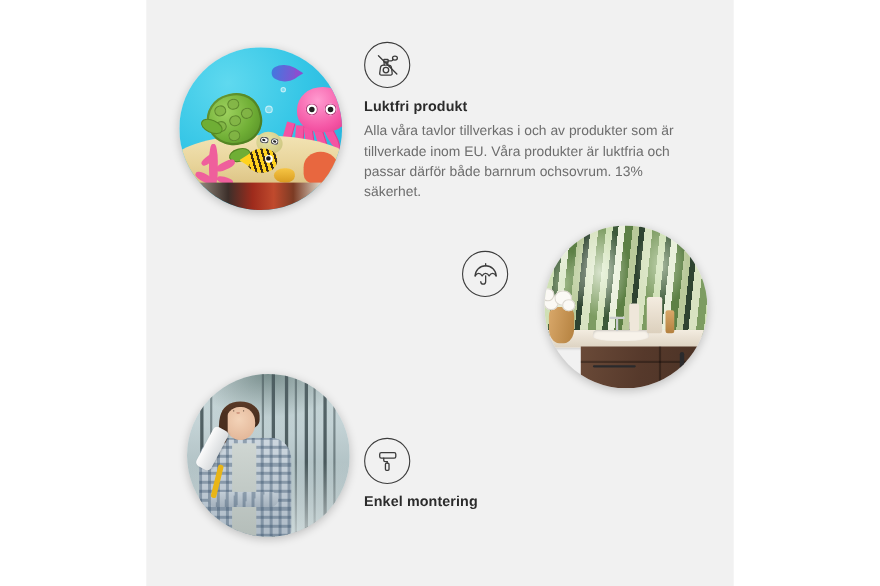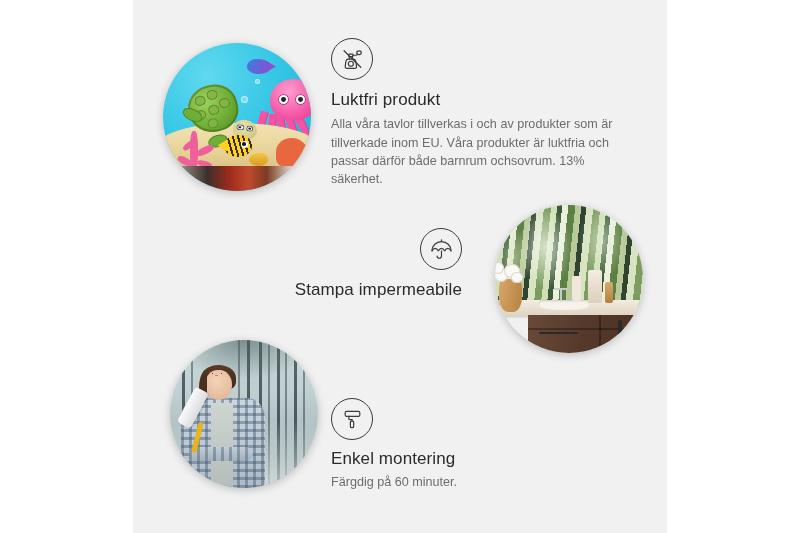--- a/index.html
+++ b/index.html
@@ -246,41 +246,41 @@
 
   
   .feature { position:absolute; }
   .icon-circle {
     width:42px; height:42px; border-radius:50%;
     border:1.6px solid #3c3c3c;
     display:flex; align-items:center; justify-content:center;
   }
   .icon-circle svg { display:block; }
   .f-title {
-    font-size:17px; font-weight:normal; color:#2b2b2b;
+    font-size:13px; font-weight:bold; color:#2b2b2b;
     letter-spacing:.1px; line-height:1.25;
   }
   .f-desc {
     font-size:12.6px; color:#6d6d6d; line-height:1.45;
   }
 
   
   #feature-odourless { left:331px; top:38px; width:292px; text-align:left; }
   #feature-odourless .icon-circle { margin-bottom:9px; }
   #feature-odourless .f-title { margin-bottom:5px; }
 
   
   #feature-waterproof { left:170px; top:228px; width:292px; text-align:right; }
   #feature-waterproof .icon-circle { margin-left:auto; margin-bottom:9px; }
   #feature-waterproof .f-title { margin-bottom:4px; }
 
   
   #feature-easy { left:331px; top:398px; width:292px; text-align:left; }
   #feature-easy .icon-circle { margin-bottom:8px; }
-  #feature-easy .f-title { margin-bottom:4px; }
+  #feature-easy .f-title { margin-bottom:21px; }
 </style>
 </head>
 <body>
 
 <div id="stage">
 
   <div class="panel"></div>
 
   <div class="circle" id="photo-underwater">
     <div class="inner">
@@ -419,29 +419,27 @@
 
   <div class="feature" id="feature-waterproof">
     <div class="icon-circle">
       <svg width="25" height="25" viewBox="0 0 26 26" fill="none" stroke="#3c3c3c" stroke-width="1.25" stroke-linecap="round" stroke-linejoin="round">
         <path d="M3.1 14.4c0-5.4 4.4-9.6 9.9-9.6s9.9 4.2 9.9 9.6"></path>
         <path d="M3.1 14.4c.9-1.6 2.1-2.5 3.3-2.5s2.4.9 3.3 2.5c.9-1.6 2.1-2.5 3.3-2.5s2.4.9 3.3 2.5c.9-1.6 2.1-2.5 3.3-2.5s2.4.9 3.3 2.5"></path>
         <path d="M13 4.8V2.9"></path>
         <path d="M13 14.4v5.4c0 1.3-1 2.3-2.3 2.3s-2.3-1-2.3-2.3"></path>
       </svg>
     </div>
-    <div class="f-title">Stampa impermeabile</div>
   </div>
 
   <div class="feature" id="feature-easy">
     <div class="icon-circle">
       <svg width="25" height="25" viewBox="0 0 26 26" fill="none" stroke="#3c3c3c" stroke-width="1.25" stroke-linecap="round" stroke-linejoin="round">
         <rect x="5.4" y="4.6" width="15.2" height="5.2" rx="1.5"></rect>
         <path d="M9.2 9.8v2.1c0 .7.6 1.3 1.3 1.3h2"></path>
         <path d="M12.5 13.2v1.4"></path>
         <rect x="10.8" y="14.6" width="3.4" height="6.8" rx="1"></rect>
       </svg>
     </div>
     <div class="f-title">Enkel montering</div>
-    <div class="f-desc">Färgdig på 60 minuter.</div>
   </div>
 
 </div>
 
 </body></html>

